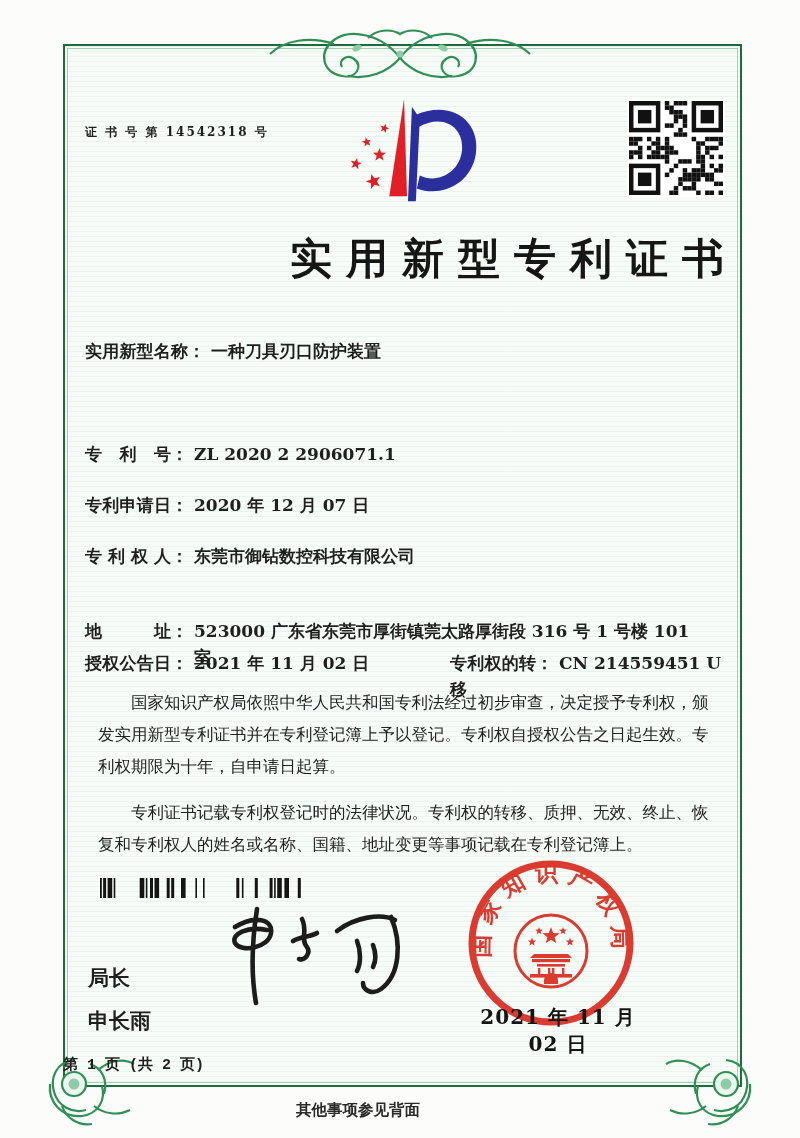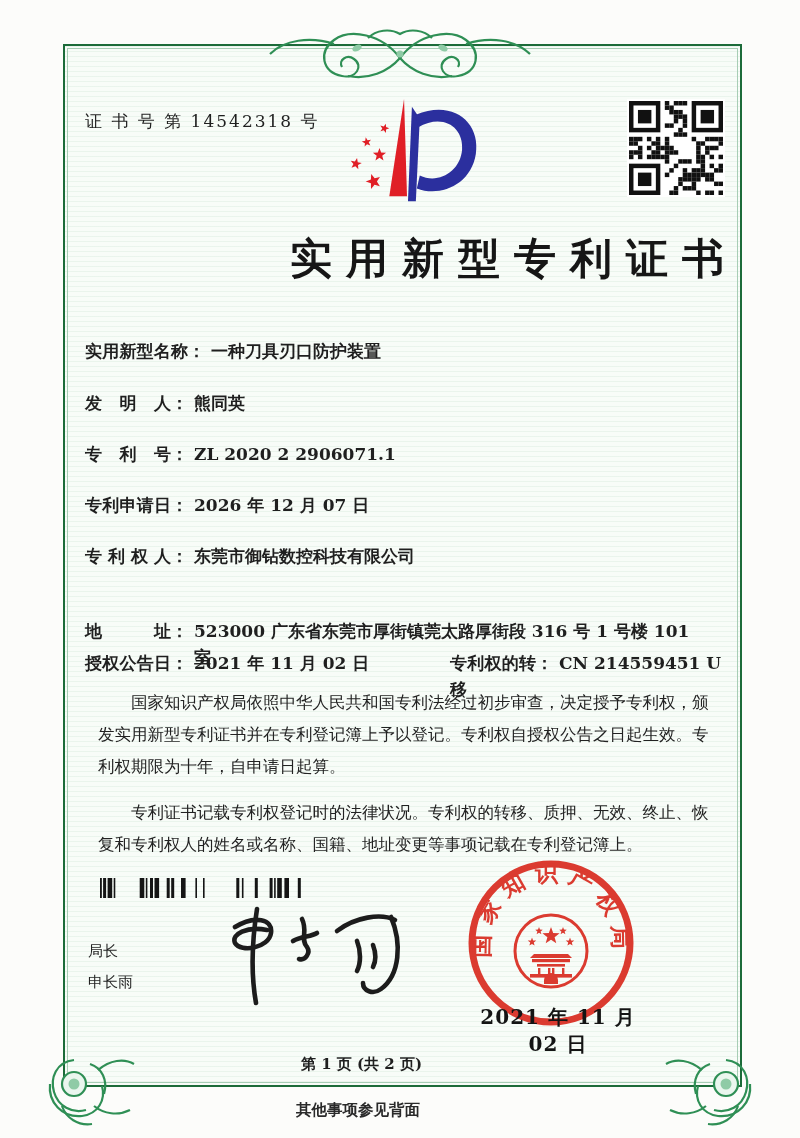--- a/index.html
+++ b/index.html
@@ -13,48 +13,48 @@
   .frame{
     position:absolute;left:63px;top:44px;width:675px;height:1039px;
     border:2.5px solid #1c6b39;z-index:0;
     background:
       repeating-linear-gradient(180deg, rgba(160,205,175,.16) 0 1px, rgba(255,255,255,0) 1px 5px),
       #f8fcf8;
   }
   .frame-inner{position:absolute;inset:2px;border:1px solid #a7cdb4;}
   .z{position:absolute;z-index:2;}
   
-  .cert-no{left:85px;top:110px;font-size:17px;letter-spacing:2px;font-weight:400;}
+  .cert-no{left:85px;top:124px;font-size:12px;letter-spacing:2px;font-weight:700;}
   .logo{left:333px;top:93px;width:148px;height:118px;}
   .qr{left:627px;top:99px;width:94px;height:94px;background:#fff;padding:2px;}
   
   .title{left:63px;top:231px;width:675px;text-align:right;
     font-size:42px;font-weight:700;letter-spacing:14px;color:#161616;}
   
   .frow{left:85px;width:640px;font-size:17px;font-weight:600;line-height:1.55;}
   .flabel{display:inline-block;width:86px;text-align:justify;text-align-last:justify;vertical-align:top;}
   .flabel.wide{width:103px;}
   .fcolon{display:inline-block;margin-right:6px;}
   .fvalue{display:inline-block;vertical-align:top;}
   .addr .fvalue{max-width:505px;}
   .grant2{position:absolute;left:365px;top:0;}
   
   .body-text{left:85px;top:674px;width:642px;font-size:16.5px;line-height:1.95;font-weight:500;color:#222;}
   .body-text p{margin:13px;text-indent:2em;}
   
   .barcode{left:100px;top:878px;width:208px;height:20px;}
   
-  .officer{left:88px;top:936px;font-size:15px;font-weight:400;line-height:2.05;}
+  .officer{left:88px;top:956px;font-size:21px;font-weight:700;line-height:2.05;}
   .sig{left:205px;top:893px;width:205px;height:118px;}
   
   .seal{left:460px;top:852px;width:182px;height:182px;opacity:.92;}
   .seal-date{left:462px;top:1004px;width:192px;text-align:center;
     font-size:20px;font-weight:700;color:#141414;letter-spacing:1px;z-index:3;}
   
-  .page-info{left:63px;top:1055px;width:597px;text-align:center;font-size:15px;font-weight:600;}
+  .page-info{left:63px;top:1055px;width:597px;font-size:15px;font-weight:600;font-family:Liberation Mono, monospace;}
   .back-note{left:0;top:1100px;width:716px;text-align:center;font-size:15.5px;font-weight:600;color:#2a2a2a;}
   .orn-top{left:250px;top:24px;width:300px;height:62px;z-index:1;}
   .orn-bl{left:40px;top:1036px;width:95px;height:95px;z-index:1;}
   .orn-br{left:665px;top:1036px;width:95px;height:95px;z-index:1;transform:scaleX(-1);}
 </style>
 </head>
 <body>
 
 <div class="cert-page">
 
@@ -250,28 +250,25 @@
         <rect x="4.4" y="66" width="22" height="22" fill="#fff"></rect>
         <rect x="8.8" y="70.4" width="13.200000000000001" height="13.200000000000001" fill="#111"></rect>
       </g>
   </svg>
 
   <div class="z title">实用新型专利证书</div>
 
   <div class="z frow" style="top:338px">
     <span class="flabel wide">实用新型名称</span><span class="fcolon">：</span><span class="fvalue">一种刀具刃口防护装置</span>
   </div>
-  <div class="z frow" style="top:390px">
-    <span class="flabel">发明人</span><span class="fcolon">：</span><span class="fvalue">熊同英</span>
-  </div>
   <div class="z frow" style="top:441px">
     <span class="flabel">专利号</span><span class="fcolon">：</span><span class="fvalue">ZL 2020 2 2906071.1</span>
   </div>
   <div class="z frow" style="top:492px">
-    <span class="flabel">专利申请日</span><span class="fcolon">：</span><span class="fvalue">2026 年 12 月 07 日</span>
+    <span class="flabel">专利申请日</span><span class="fcolon">：</span><span class="fvalue">2020 年 12 月 07 日</span>
   </div>
   <div class="z frow" style="top:543px">
     <span class="flabel">专利权人</span><span class="fcolon">：</span><span class="fvalue">东莞市御钻数控科技有限公司</span>
   </div>
   <div class="z frow addr" style="top:618px">
     <span class="flabel">地址</span><span class="fcolon">：</span><span class="fvalue">523000 广东省东莞市厚街镇莞太路厚街段 316 号 1 号楼 101 室</span>
   </div>
   <div class="z frow" style="top:650px">
     <span class="flabel">授权公告日</span><span class="fcolon">：</span><span class="fvalue">2021 年 11 月 02 日</span>
     <span class="grant2">

